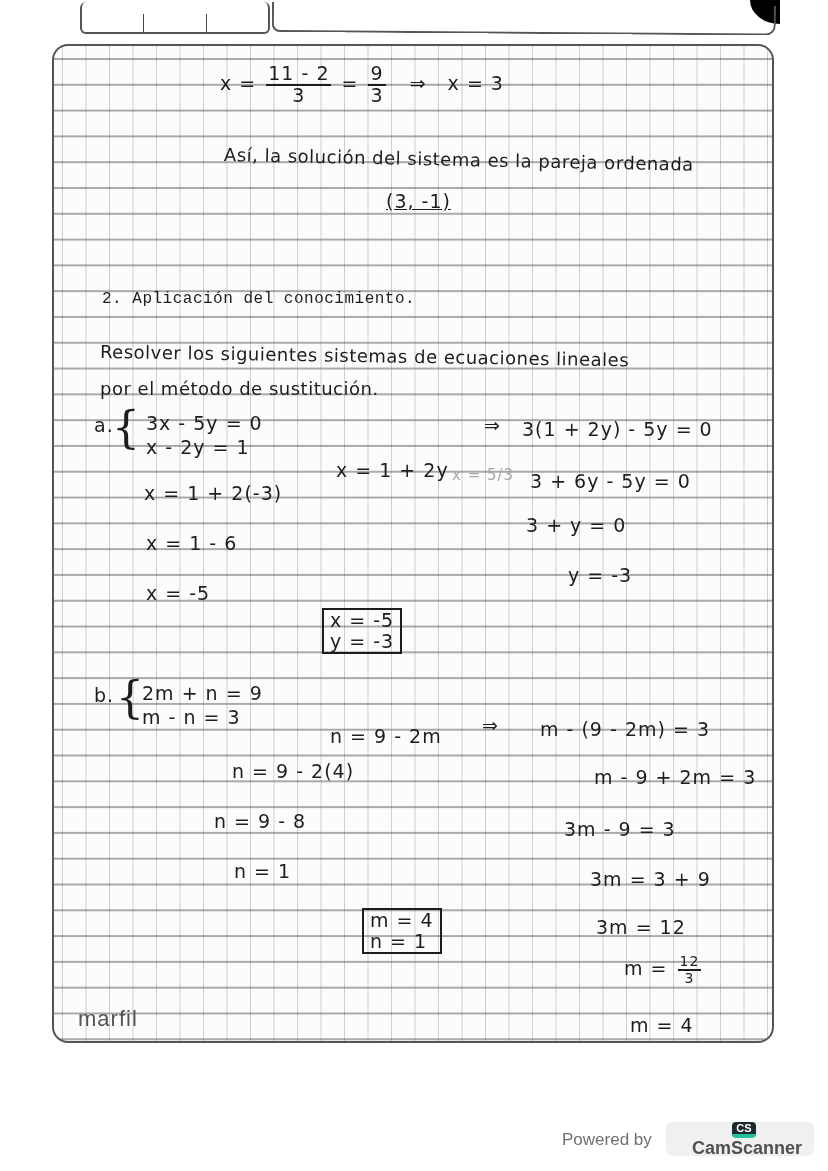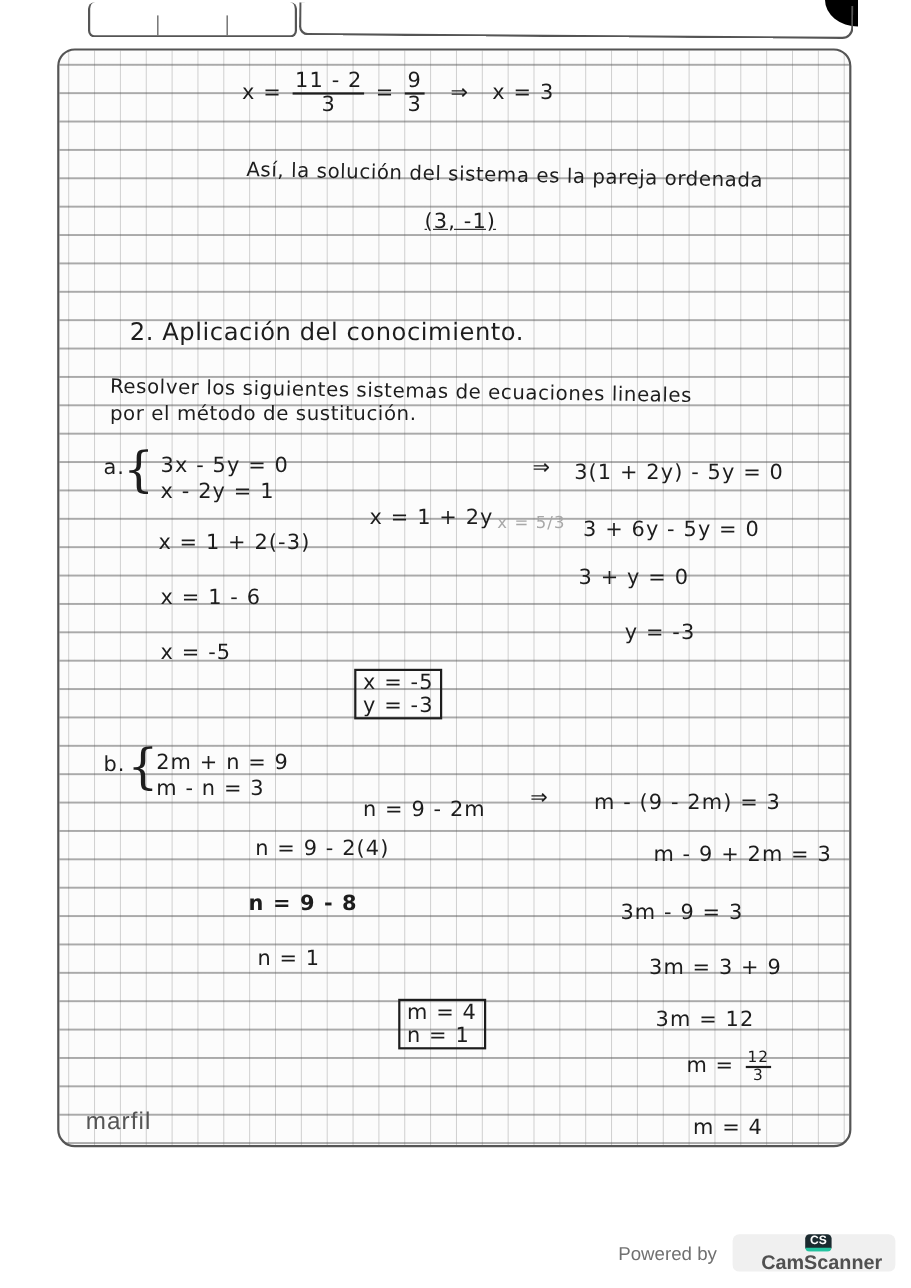--- a/index.html
+++ b/index.html
@@ -97,23 +97,23 @@
       <span class="num">9</span>
       <span class="den">3</span>
     </span>
     <span style="margin:0 14px;">⇒</span>
     <span>x = 3</span>
   </div>
 
   <div class="hw text" style="left:170px; top:98px; transform:rotate(1.2deg); transform-origin:left;">Así, la solución del sistema es la pareja ordenada</div>
   <div class="hw" style="left:332px; top:144px;text-decoration:underline;">(3, -1)</div>
 
-  <div class="hw text" style="left:64px; top:244px; font-size:22px;">2. Aplicación del conocimiento.</div>
+  <div class="hw text" style="left:48px; top:244px; font-size:16px;font-family:Liberation Mono, monospace;">2. Aplicación del conocimiento.</div>
   <div class="hw text" style="left:46px; top:295px; transform:rotate(0.9deg); transform-origin:left;">Resolver los siguientes sistemas de ecuaciones lineales</div>
-  <div class="hw text" style="left:46px; top:320px;">por el método de sustitución.</div>
+  <div class="hw text" style="left:46px; top:332px;">por el método de sustitución.</div>
 
   <div class="hw" style="left:40px; top:368px;">a.</div>
   <div class="brace" style="left:58px; top:360px;">{</div>
   <div class="hw" style="left:92px; top:366px;">3x - 5y = 0</div>
   <div class="hw" style="left:92px; top:390px;">x - 2y = 1</div>
   <div class="hw" style="left:282px; top:366px;margin-top:47px;">x = 1 + 2y</div>
   <div class="hw" style="left:430px; top:368px;">⇒</div>
   <div class="hw" style="left:468px; top:372px;">3(1 + 2y) - 5y = 0</div>
 
   <div class="hw faint small" style="left:398px; top:420px;">x = 5/3</div>
@@ -146,21 +146,21 @@
   <div class="hw" style="left:570px; top:908px;">
     <span>m =</span>
     <span class="frac small" style="font-size:14px;">
       <span class="num">12</span>
       <span class="den">3</span>
     </span>
   </div>
   <div class="hw" style="left:576px; top:968px;">m = 4</div>
 
   <div class="hw" style="left:178px; top:714px;">n = 9 - 2(4)</div>
-  <div class="hw" style="left:172px; top:764px;font-weight:bold;">n = 9 - 8</div>
+  <div class="hw" style="left:160px; top:764px;">n = 9 - 8</div>
   <div class="hw" style="left:180px; top:814px;">n = 1</div>
 
   <div class="answer-box" style="left:308px; top:862px;">
     <div>m = 4</div>
     <div>n = 1</div>
   </div>
 </div>
 
 <div class="marfil">marfil</div>
 

